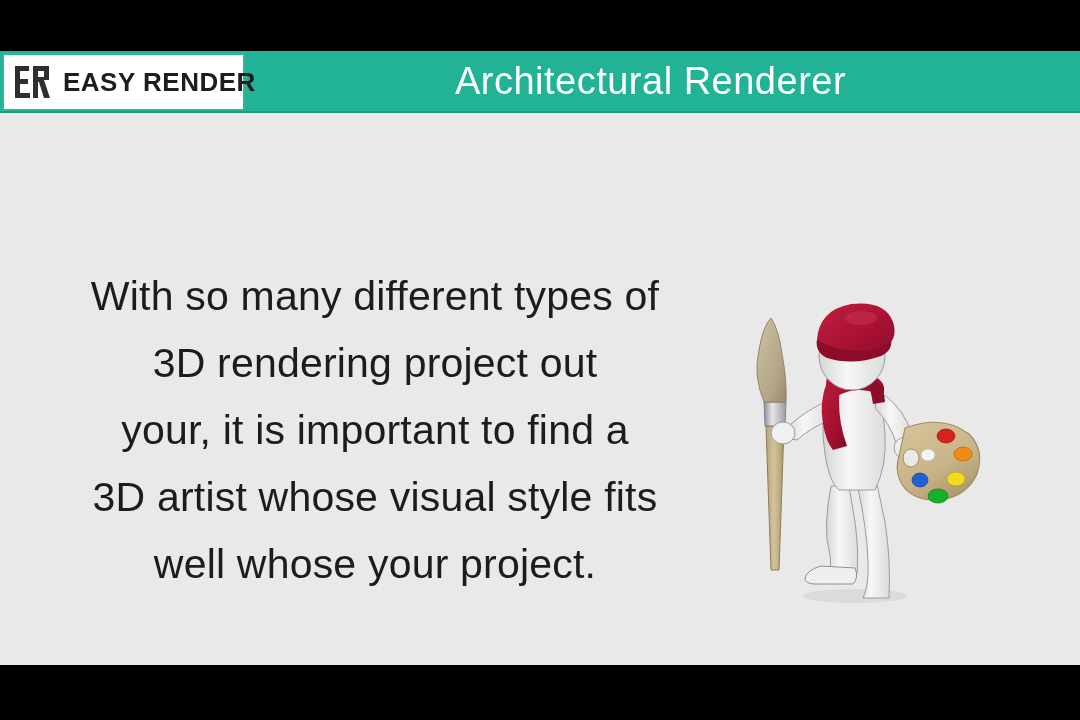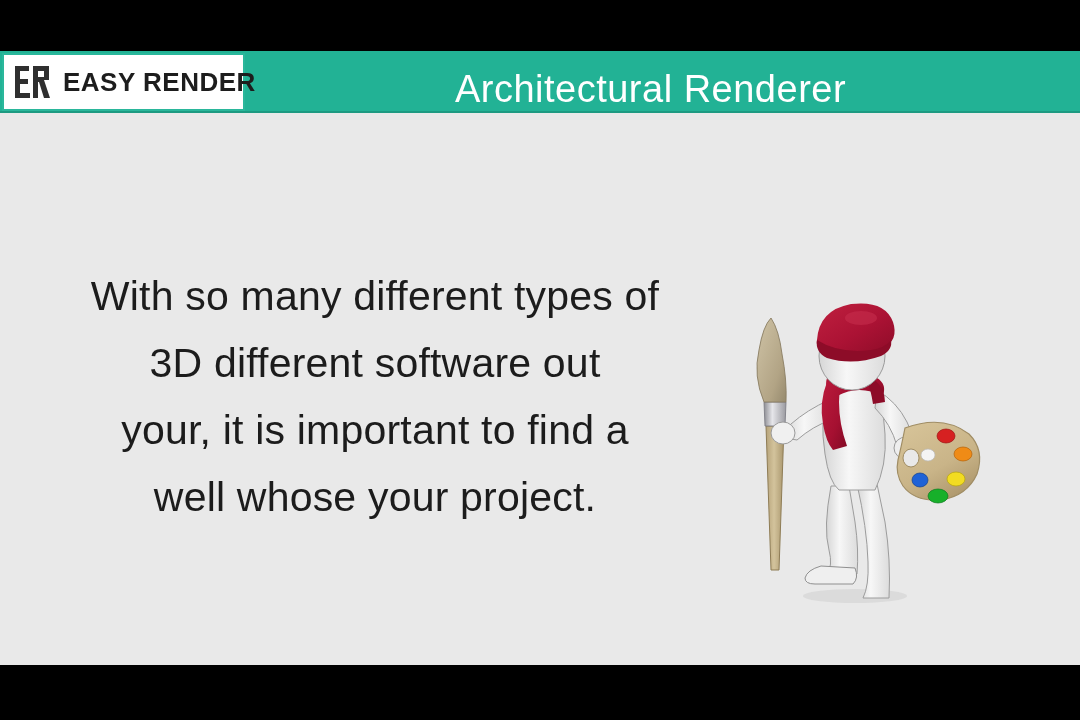--- a/index.html
+++ b/index.html
@@ -66,21 +66,21 @@
     font-family:"Liberation Sans Narrow","Liberation Sans", sans-serif;
     font-size:26px;
     font-weight:bold;
     letter-spacing:0.5px;
     color:#1d1d1d;
     white-space:nowrap;
   }
 
   #header-title {
     position:absolute;
-    left:245px; top:8px;
+    left:245px; top:0;
     width:835px; height:60px;
     display:flex;
     align-items:center;
     justify-content:center;
     color:#ffffff;
     font-size:38px;
     font-weight:300;
     letter-spacing:0.5px;
     white-space:nowrap;
     padding-right:24px;
@@ -136,22 +136,23 @@
         <span id="logo-text">EASY RENDER</span>
       </div>
 
       <div id="header-title">Architectural Renderer</div>
     </div>
 
     <div id="content-area">
 
       <div id="caption-block">
         <span class="cap-line">With so many different types of</span>
-        <span class="cap-line">3D different software out</span>
+        <span class="cap-line">3D rendering project out</span>
         <span class="cap-line">your, it is important to find a</span>
+        <span class="cap-line">3D artist whose visual style fits</span>
         <span class="cap-line">well whose your project.</span>
       </div>
 
       <div id="artist-figure">
         <svg viewBox="0 0 260 330" xmlns="http://www.w3.org/2000/svg">
           <defs>
             <linearGradient id="bodyGrad" x1="0" y1="0" x2="1" y2="0">
               <stop offset="0%" stop-color="#d6d6d6"></stop>
               <stop offset="42%" stop-color="#f7f7f7"></stop>
               <stop offset="100%" stop-color="#dcdcdc"></stop>

